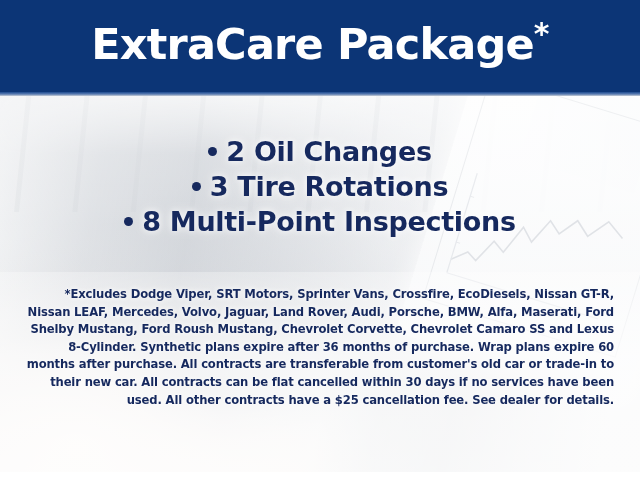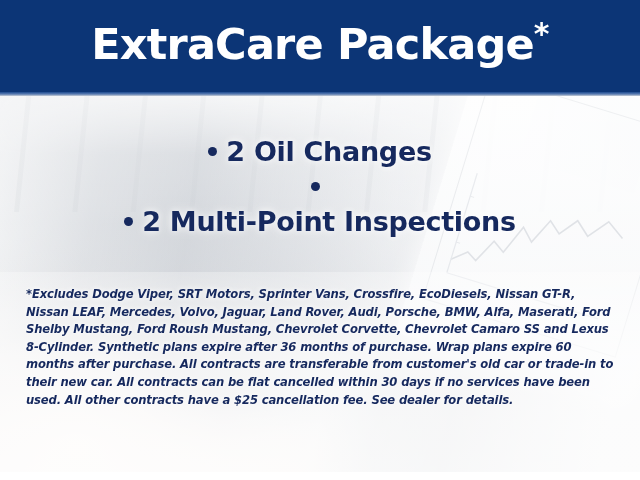--- a/index.html
+++ b/index.html
@@ -148,24 +148,23 @@
 
   
   .fineprint{
     position:absolute;left:26px;top:286px;width:588px;
     z-index:3;
     color:#16295e;
     font-family:"DejaVu Sans", sans-serif;
     font-weight:bold;
     font-size:11.6px;
     line-height:17.6px;
-    text-align:left;
+    text-align:right;
     letter-spacing:-0.15px;
     text-shadow:0 0 5px rgba(255,255,255,0.9), 0 0 10px rgba(255,255,255,0.7);
-    font-style:italic;
   }
   .fineprint p{margin:0;}
 </style>
 </head>
 <body>
 
 <div class="banner">
 
   <div class="photo">
     <div class="photo-layer ph-base"></div>
@@ -191,21 +190,21 @@
     <div class="photo-layer ph-veil"></div>
   </div>
 
   <div class="header">
     <h1 class="title"><span>ExtraCare Package</span><span class="star">*</span></h1>
   </div>
   <div class="header-rule"></div>
 
   <ul class="benefits">
     <li class="benefit"><span class="dot"></span><span>2 Oil Changes</span></li>
-    <li class="benefit"><span class="dot"></span></li>
-    <li class="benefit"><span class="dot"></span><span>2 Multi-Point Inspections</span></li>
+    <li class="benefit"><span class="dot"></span><span>3 Tire Rotations</span></li>
+    <li class="benefit"><span class="dot"></span><span>8 Multi-Point Inspections</span></li>
   </ul>
 
   <div class="fineprint">
     <p>*Excludes Dodge Viper, SRT Motors, Sprinter Vans, Crossfire, EcoDiesels, Nissan GT-R, Nissan LEAF, Mercedes, Volvo, Jaguar, Land Rover, Audi, Porsche, BMW, Alfa, Maserati, Ford Shelby Mustang, Ford Roush Mustang, Chevrolet Corvette, Chevrolet Camaro SS and Lexus 8-Cylinder. Synthetic plans expire after 36 months of purchase. Wrap plans expire 60 months after purchase. All contracts are transferable from customer's old car or trade-in to their new car. All contracts can be flat cancelled within 30 days if no services have been used. All other contracts have a $25 cancellation fee. See dealer for details.</p>
   </div>
 
 </div>
 
 </body></html>

